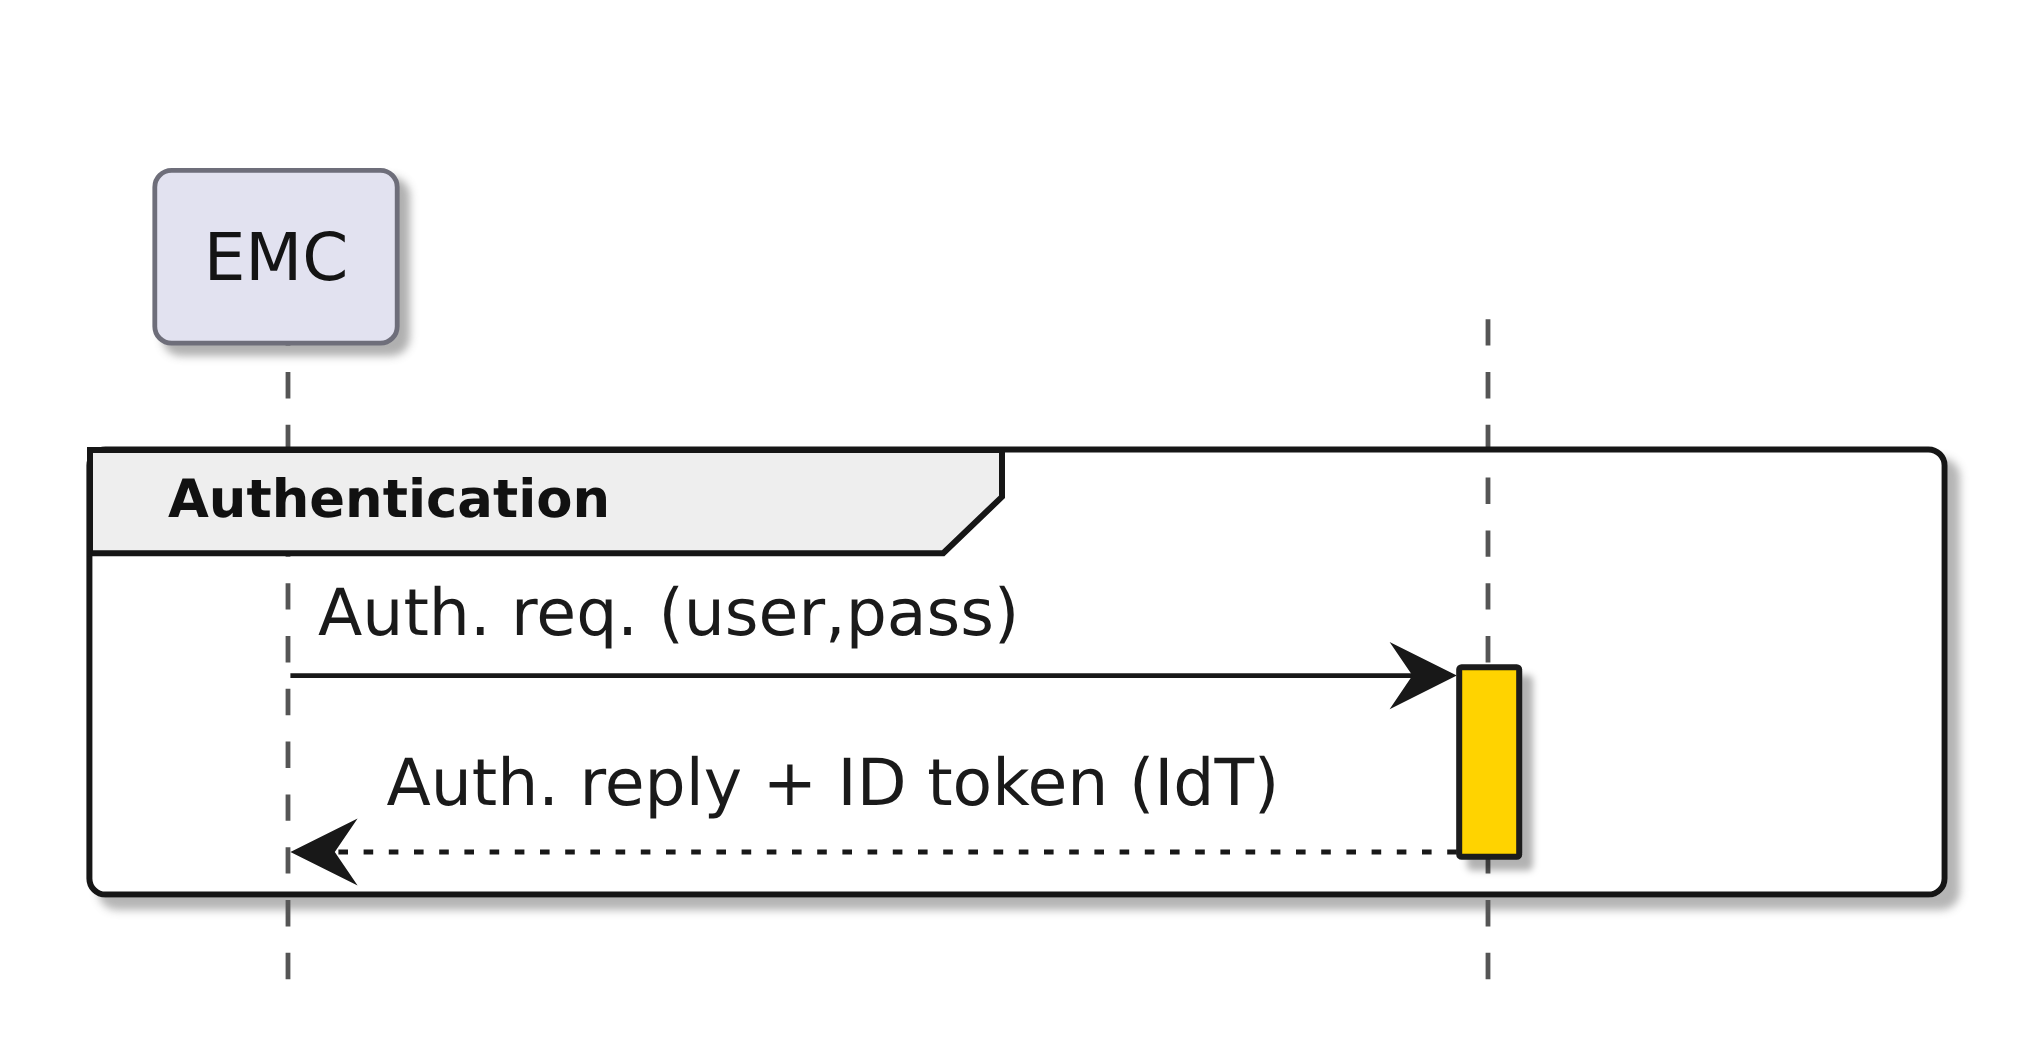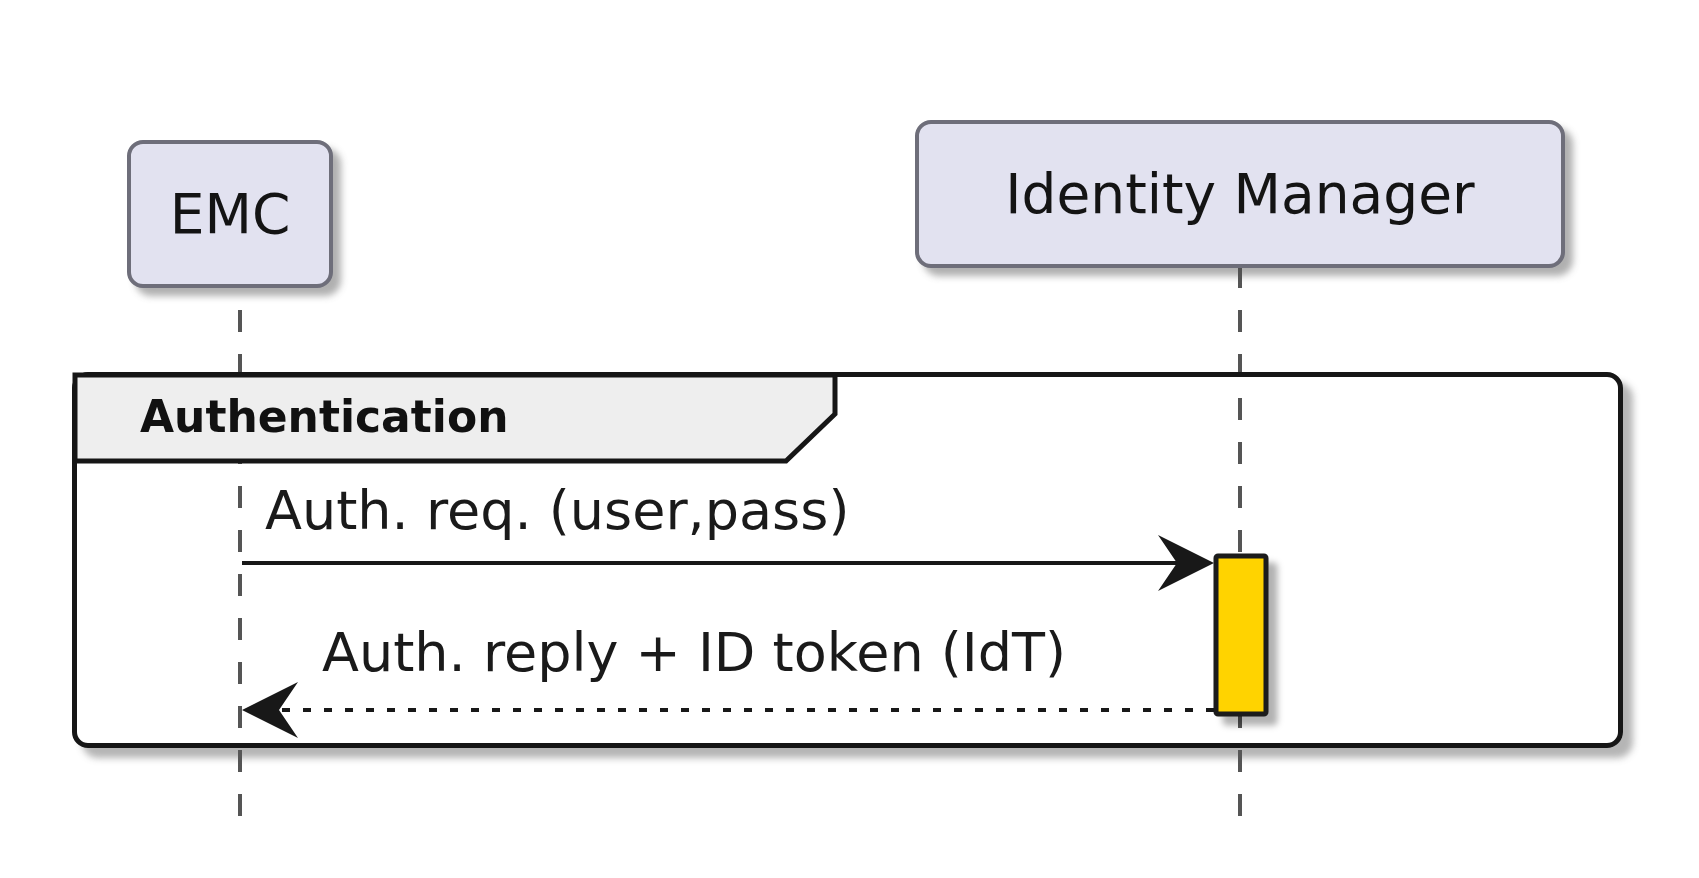--- a/index.html
+++ b/index.html
@@ -97,23 +97,20 @@
   <div class="frame"></div>
 
   <svg class="frame-label-shape" viewBox="0 0 780 96" xmlns="http://www.w3.org/2000/svg">
     <polygon points="3,3 763,3 763,42 714,89 3,89" fill="#EEEEEE" stroke="#161616" stroke-width="5" stroke-linejoin="miter"></polygon>
   </svg>
   <div class="frame-label-text">Authentication</div>
 
   <div class="participant participant-emc">
     <span>EMC</span>
   </div>
-  <div class="participant participant-idm">
-    <span>Identity Manager</span>
-  </div>
 
   <svg class="layer overlay" viewBox="0 0 1699 878" xmlns="http://www.w3.org/2000/svg">
     <defs>
       <filter id="ds" x="-20%" y="-20%" width="160%" height="160%">
         <feDropShadow dx="9" dy="9" stdDeviation="3" flood-color="#000000" flood-opacity="0.3"></feDropShadow>
       </filter>
     </defs>
 
     <line x1="242" y1="563" x2="1206" y2="563" stroke="#181818" stroke-width="4"></line>
     <polygon points="1214,563 1158,535 1177,563 1158,591" fill="#181818"></polygon>

